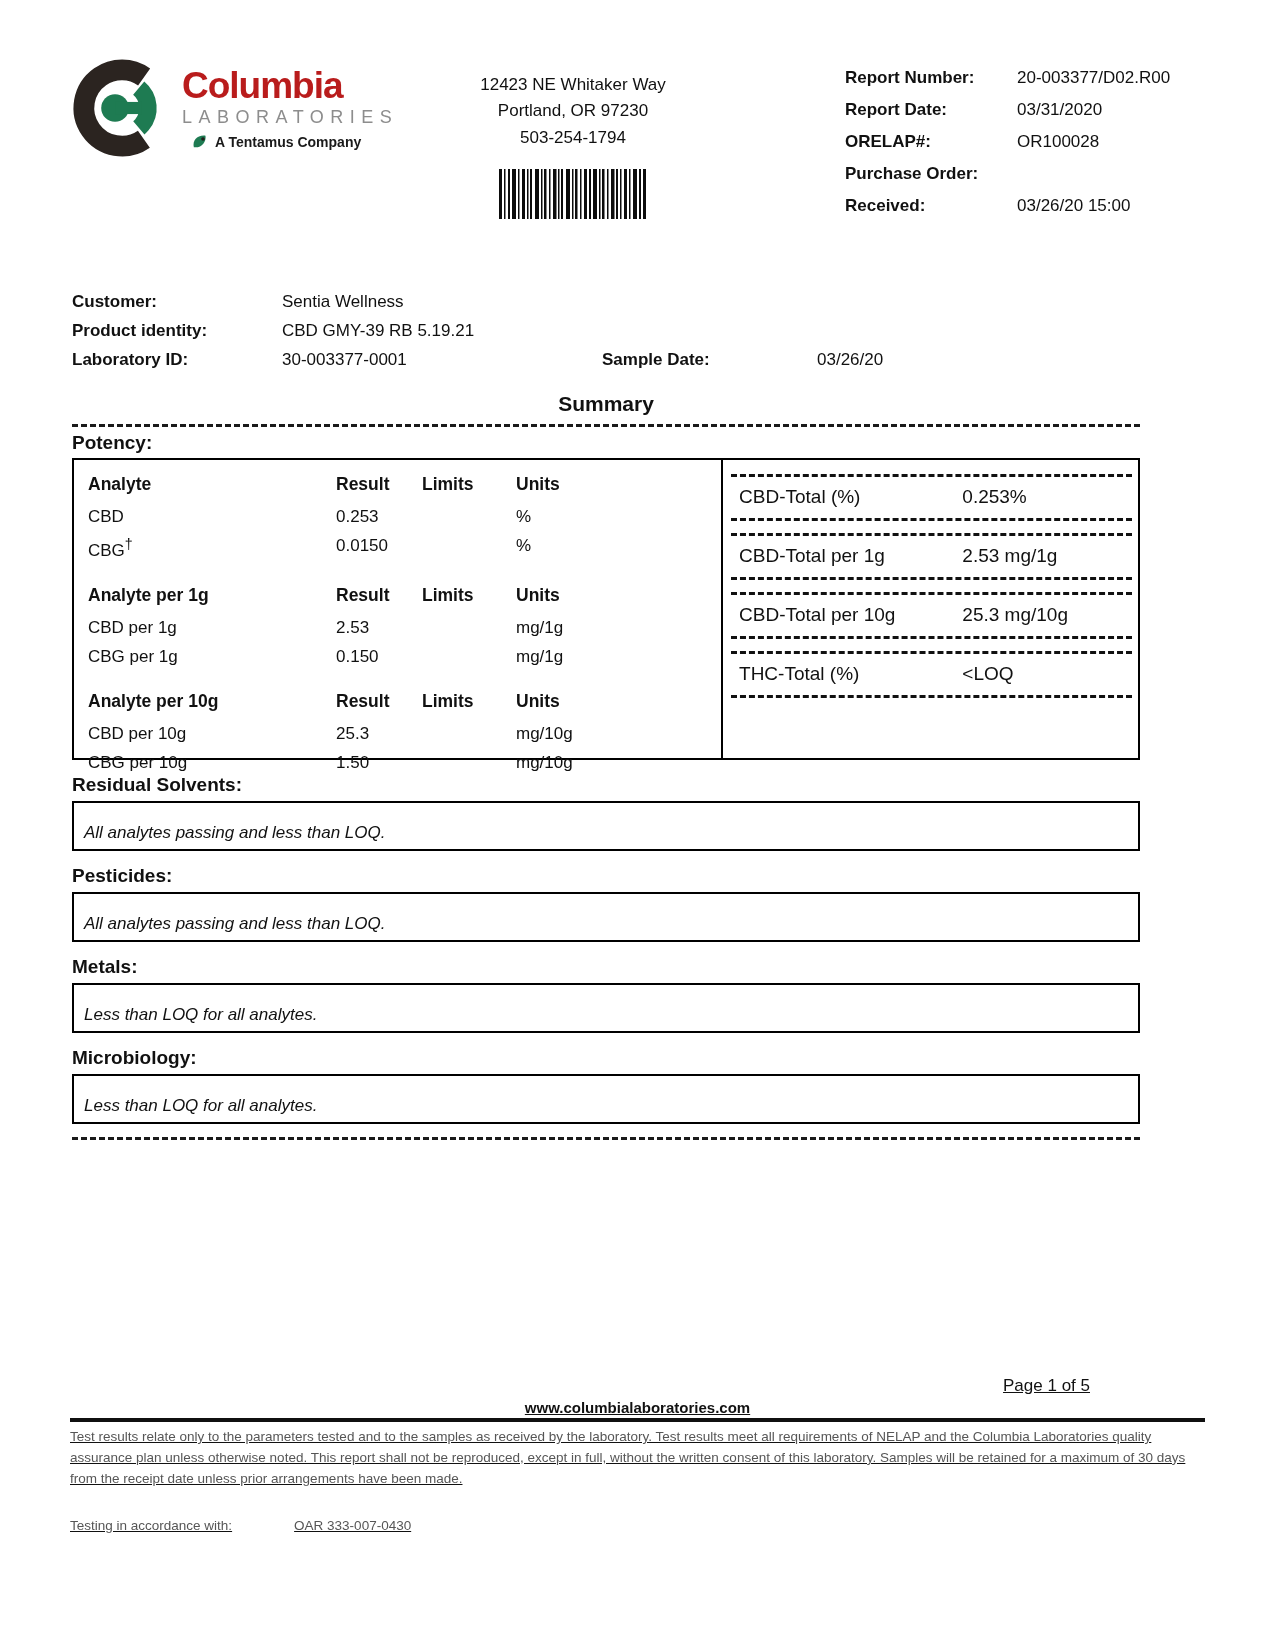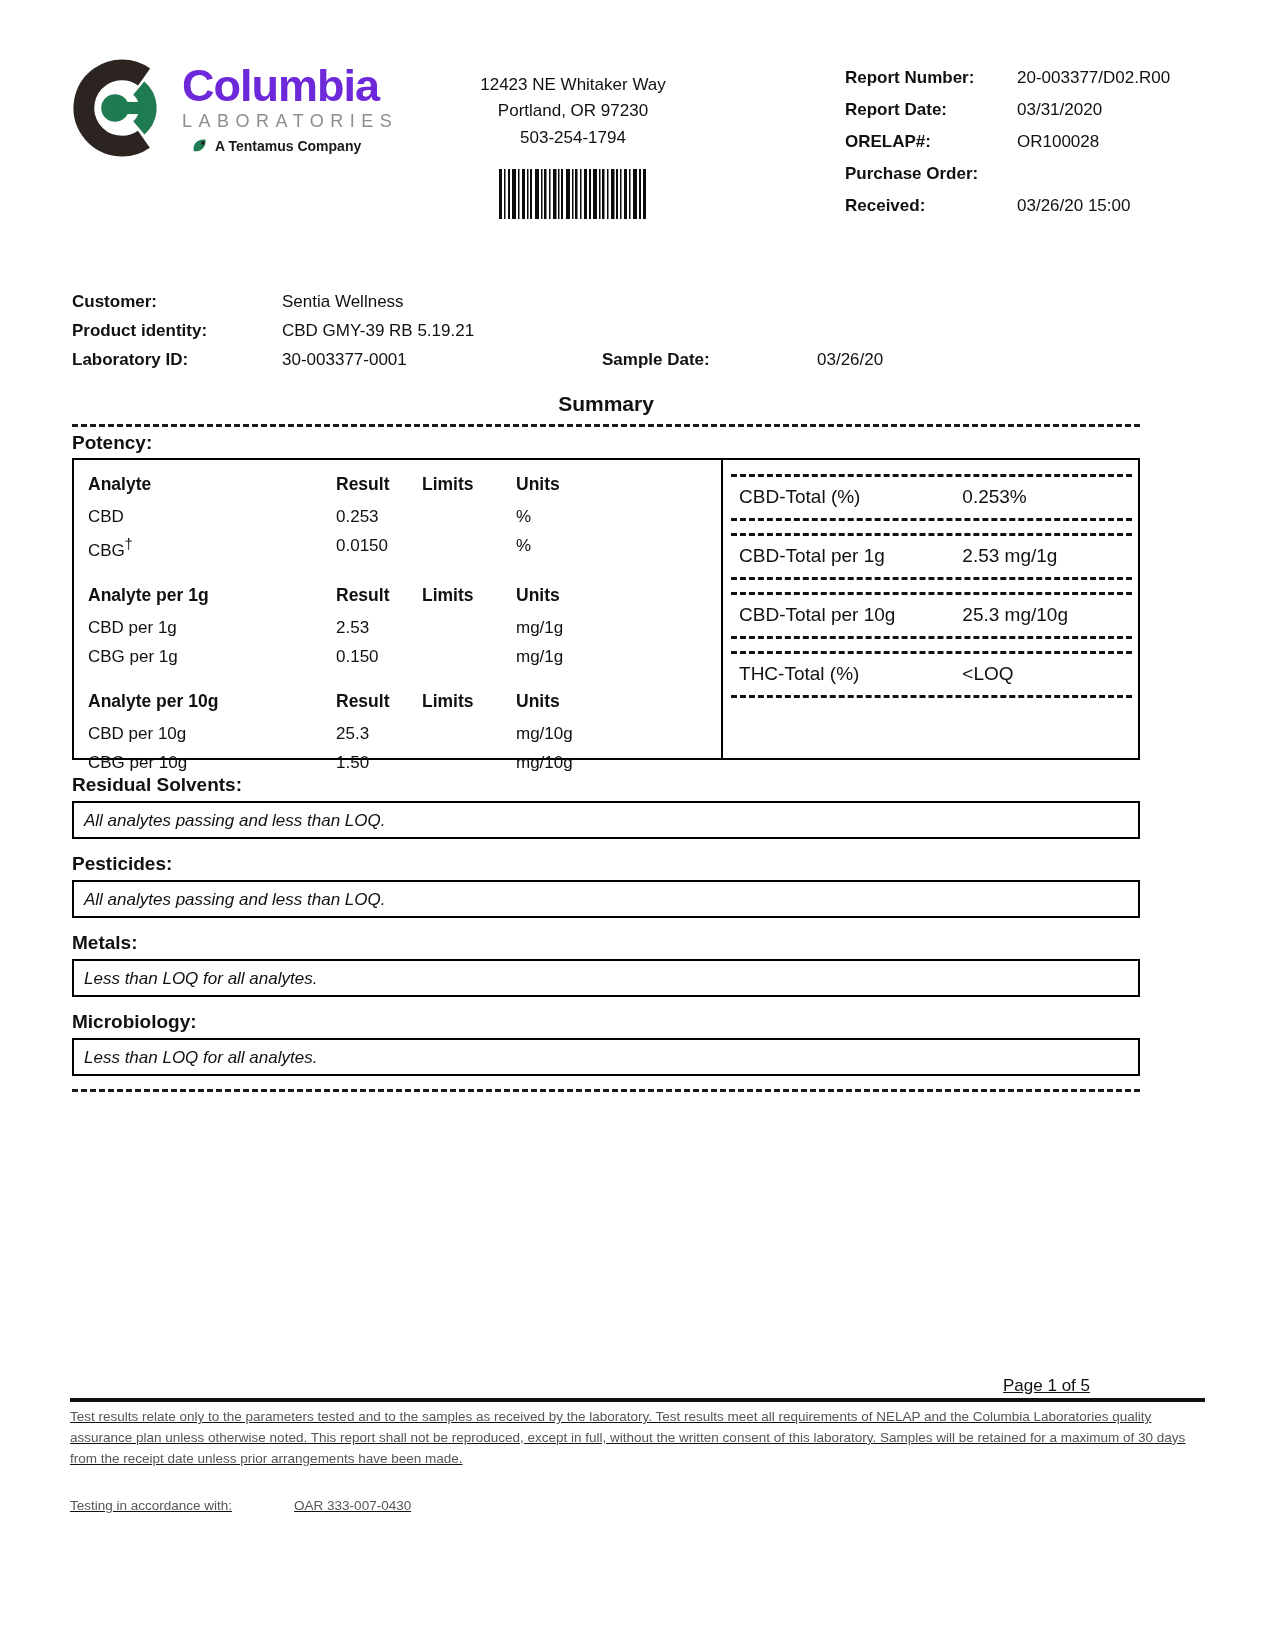--- a/index.html
+++ b/index.html
@@ -6,21 +6,21 @@
   html, body { background: #ffffff; }
   body { width: 1275px; height: 1650px; position: relative; font-family: "Liberation Sans", sans-serif; color: #111; }
   .page { position: absolute; inset: 0; overflow: hidden; }
 
   
   .header { display: flex; padding: 56px 70px 0 70px; }
   .logo-block { width: 345px; }
   .logo-row { display: flex; align-items: center; }
   .logo-mark { width: 104px; height: 104px; flex: 0 0 auto; }
   .logo-text { margin-left: 8px; }
-  .logo-brand { font-size: 45px; font-weight: bold; color: #6d28d9; letter-spacing: -1px; line-height: 1.0; }
+  .logo-brand { font-size: 37px; font-weight: bold; color: #b91c1c; letter-spacing: -1px; line-height: 1.0; }
   .logo-sub { font-size: 18px; color: #8d8d8d; letter-spacing: 6.5px; margin-top: 3px; }
   .logo-tagline { display: flex; align-items: center; margin-top: 6px; margin-left: 10px; font-size: 14px; font-weight: bold; color: #1a1a1a; }
   .leaf { width: 17px; height: 15px; margin-right: 6px; }
 
   .center-block { width: 300px; text-align: center; padding-top: 16px; margin-left: 8px; }
   .addr-line { font-size: 17px; line-height: 1.55; }
   .barcode { margin: 18px auto 0 auto; display: block; }
 
   .report-block { margin-left: auto; width: 360px; padding-top: 12px; }
   .r-row { display: flex; margin-bottom: 12px; }
@@ -46,21 +46,21 @@
   .pt-grid { display: grid; grid-template-columns: 248px 86px 94px 1fr; font-size: 17px; margin-bottom: 9px; }
   .pt-head-row { font-weight: bold; font-size: 17.5px; margin-bottom: 12px; }
   .pt-gap { margin-top: 24px; }
   .pt-right { width: 39%; padding: 5px 4px 0 4px; }
   .total-row { margin: 9px 2px 12px 4px; padding: 9px 8px 10px 8px; border-top: 3px dashed #111; border-bottom: 3px dashed #111; display: flex; font-size: 19px; align-items: baseline; }
   .t-label { flex: 1; }
   .t-value { width: 42%; }
 
   
   .sec-head { margin-top: 14px; margin-bottom: 5px; }
-  .sec-box { border: 2.5px solid #000; padding: 8px 10px 6px 10px; font-style: italic; font-size: 17px; }
+  .sec-box { border: 2.5px solid #000; padding: 20px 10px 6px 10px; font-style: italic; font-size: 17px; }
   .bottom-dash { margin-top: 13px; }
 
   
   .footer { position: absolute; left: 70px; right: 70px; top: 1376px; text-decoration: underline; }
   .page-num { text-align: right; padding-right: 115px; font-size: 17px; }
   .website { text-align: center; font-weight: bold; font-size: 15px; margin-top: 3px; }
   .footer-rule { border-top: 4px solid #101010; margin-top: 2px; }
   .disclaimer { color: #565656; font-size: 13.5px; line-height: 1.55; margin-top: 5px; }
   .accordance { color: #565656; font-size: 13.5px; margin-top: 28px; display: flex; gap: 32px; }
   .acc-label { margin-right: 30px; }
@@ -274,20 +274,21 @@
     <div class="sec-box">Less than LOQ for all analytes.</div>
 
     <div class="sec-head">Microbiology:</div>
     <div class="sec-box">Less than LOQ for all analytes.</div>
 
     <div class="dash-line bottom-dash"></div>
   </div>
 
   <div class="footer">
     <div class="page-num">Page 1 of 5</div>
+    <div class="website">www.columbialaboratories.com</div>
     <div class="footer-rule"></div>
     <div class="disclaimer">Test results relate only to the parameters tested and to the samples as received by the laboratory. Test results meet all requirements of NELAP and the Columbia Laboratories quality assurance plan unless otherwise noted. This report shall not be reproduced, except in full, without the written consent of this laboratory. Samples will be retained for a maximum of 30 days from the receipt date unless prior arrangements have been made.</div>
     <div class="accordance">
       <span class="acc-label">Testing in accordance with:</span>
       <span>OAR 333-007-0430</span>
     </div>
   </div>
 
 </div>
 

